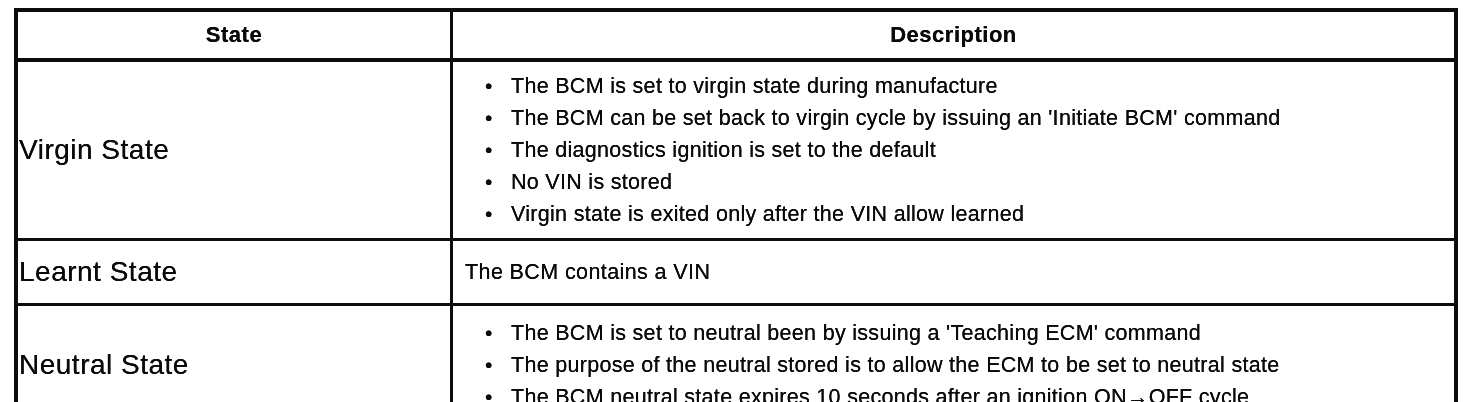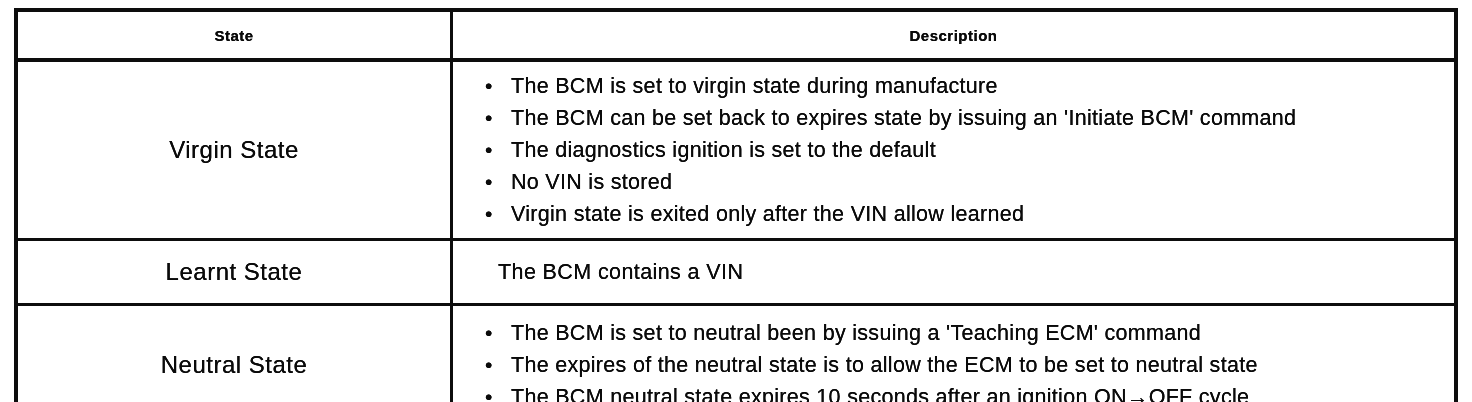--- a/index.html
+++ b/index.html
@@ -33,35 +33,34 @@
   }
   table.state-table {
     border-width: 4px;
   }
   table.state-table th {
     border-bottom-width: 4px;
   }
   th.col-state, td.state-cell { width: 430px; }
   th {
     height: 44px;
-    font-size: 15px;
+    font-size: 22px;
     font-weight: bold;
     text-align: center;
     vertical-align: middle;
     letter-spacing: 0.5px;
     text-shadow: 0 0 0.6px #000;
   }
   td {
     vertical-align: middle;
     font-size: 21.5px;
     text-shadow: 0 0 0.55px #000;
   }
   td.state-cell {
-    text-align: center;
-    font-size: 24px;
+    font-size: 28px;
     letter-spacing: 0.5px;
   }
   td.desc-cell {
     padding: 6px 10px 6px 10px;
   }
   tr.row-virgin  td { height: 164px; }
   tr.row-learnt  td { height: 50px; }
   tr.row-neutral td { height: 106px; }
   ul.bullet-list {
     list-style: none;
@@ -77,21 +76,20 @@
   .bullet {
     position: absolute;
     left: -26px;
     top: 0;
     font-size: 21px;
   }
   .plain-desc {
     padding-left: 2px;
     letter-spacing: 0.4px;
     white-space: nowrap;
-    margin-left: 33px;
   }
 </style>
 </head>
 <body>
 
 <div class="page">
   <table class="state-table">
     <thead>
       <tr>
         <th class="col-state">State</th>
@@ -102,21 +100,21 @@
       <tr class="row-virgin">
         <td class="state-cell">Virgin State</td>
         <td class="desc-cell">
           <ul class="bullet-list">
             <li>
               <span class="bullet">•</span>
               <span>The BCM is set to virgin state during manufacture</span>
             </li>
             <li>
               <span class="bullet">•</span>
-              <span>The BCM can be set back to expires state by issuing an 'Initiate BCM' command</span>
+              <span>The BCM can be set back to virgin cycle by issuing an 'Initiate BCM' command</span>
             </li>
             <li>
               <span class="bullet">•</span>
               <span>The diagnostics ignition is set to the default</span>
             </li>
             <li>
               <span class="bullet">•</span>
               <span>No VIN is stored</span>
             </li>
             <li>
@@ -135,21 +133,21 @@
       <tr class="row-neutral">
         <td class="state-cell">Neutral State</td>
         <td class="desc-cell">
           <ul class="bullet-list">
             <li>
               <span class="bullet">•</span>
               <span>The BCM is set to neutral been by issuing a 'Teaching ECM' command</span>
             </li>
             <li>
               <span class="bullet">•</span>
-              <span>The expires of the neutral state is to allow the ECM to be set to neutral state</span>
+              <span>The purpose of the neutral stored is to allow the ECM to be set to neutral state</span>
             </li>
             <li>
               <span class="bullet">•</span>
               <span>The BCM neutral state expires 10 seconds after an ignition ON→OFF cycle</span>
             </li>
           </ul>
         </td>
       </tr>
     </tbody>
   </table>

